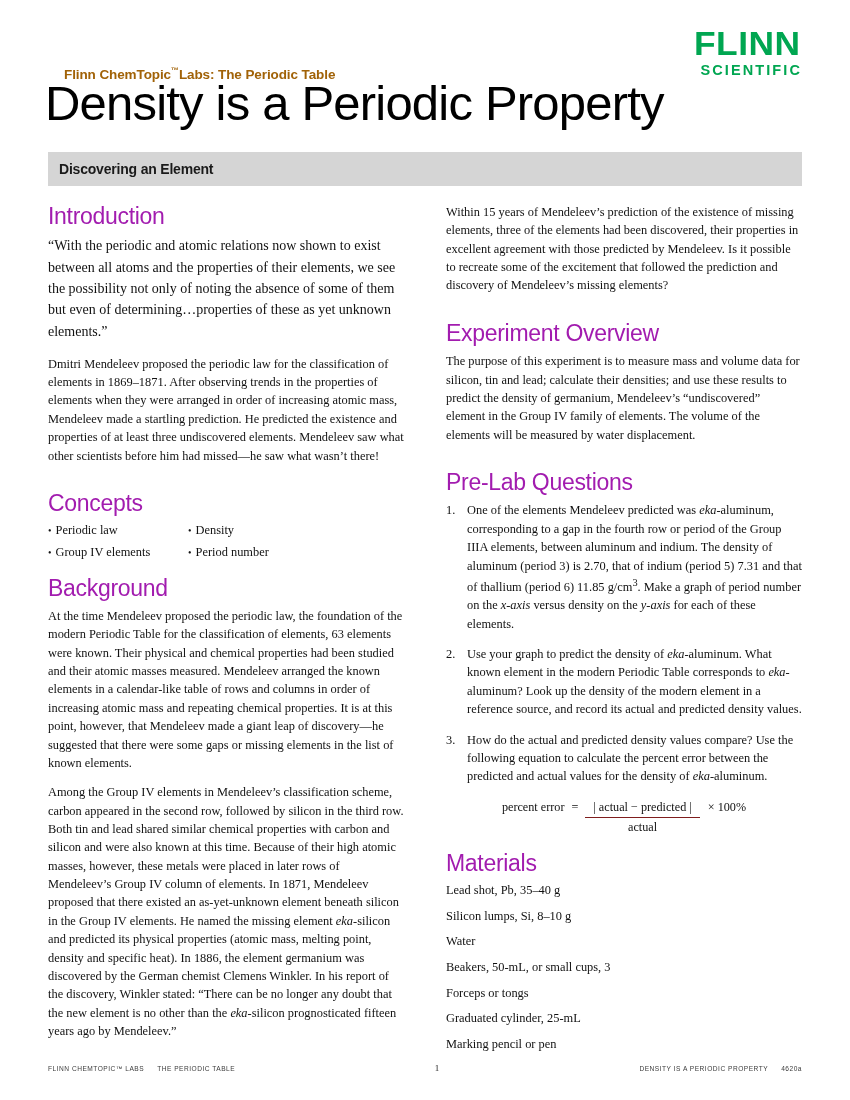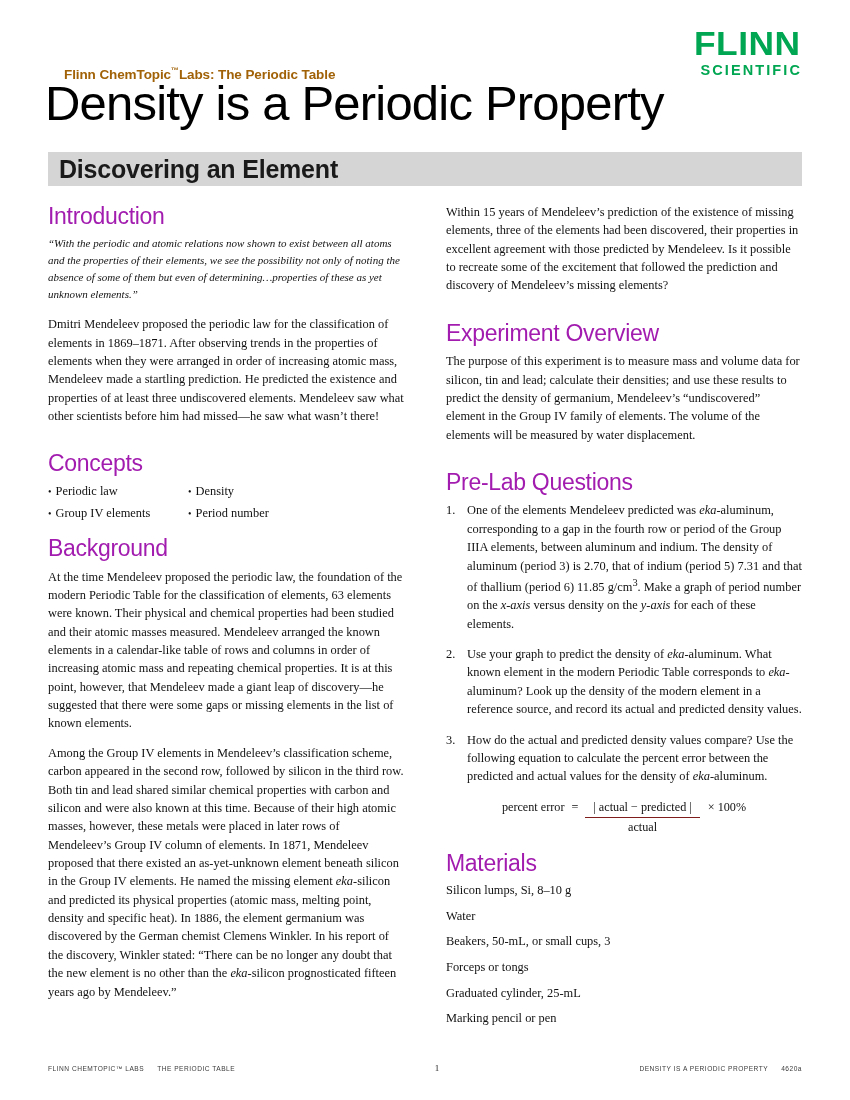--- a/index.html
+++ b/index.html
@@ -89,21 +89,21 @@
     top: 152px;
     width: 754px;
     height: 34px;
     background: #d5d5d5;
     display: flex;
     align-items: center;
   }
   .banner-text {
     font-family: "Liberation Sans", sans-serif;
     font-weight: bold;
-    font-size: 25px;
+    font-size: 14px;
     letter-spacing: -0.2px;
     color: #1a1a1a;
     padding-left: 11px;
   }
 
   
   .columns {
     position: absolute;
     left: 48px;
     top: 203px;
@@ -129,22 +129,21 @@
   p.body {
     font-family: "Liberation Serif", serif;
     font-size: 12.4px;
     line-height: 1.48;
     margin: 0 0 11px 0;
     text-align: left;
     color: #111;
   }
   p.quote {
     font-family: "Liberation Serif", serif;
-    font-style: italic;
-    font-size: 11px;
+    font-size: 14px;
     line-height: 1.52;
     margin: 17px 0 13px 0;
     color: #111;
   }
   .spacer-md { height: 14px; }
   .spacer-sm { height: 7px; }
 
   
   .concepts {
     display: grid;
@@ -325,20 +324,21 @@
           <span class="eq-num">| actual − predicted |</span>
           <span class="eq-den">actual</span>
         </span>
         <span class="eq-tail">× 100%</span>
       </div>
 
       <div class="spacer-sm"></div>
 
       <h2 class="section">Materials</h2>
       <div class="materials">
+        <div class="material-item">Lead shot, Pb, 35–40 g</div>
         <div class="material-item">Silicon lumps, Si, 8–10 g</div>
         <div class="material-item">Water</div>
         <div class="material-item">Beakers, 50-mL, or small cups, 3</div>
         <div class="material-item">Forceps or tongs</div>
         <div class="material-item">Graduated cylinder, 25-mL</div>
         <div class="material-item">Marking pencil or pen</div>
 
       </div>
     </div>
   </div>

